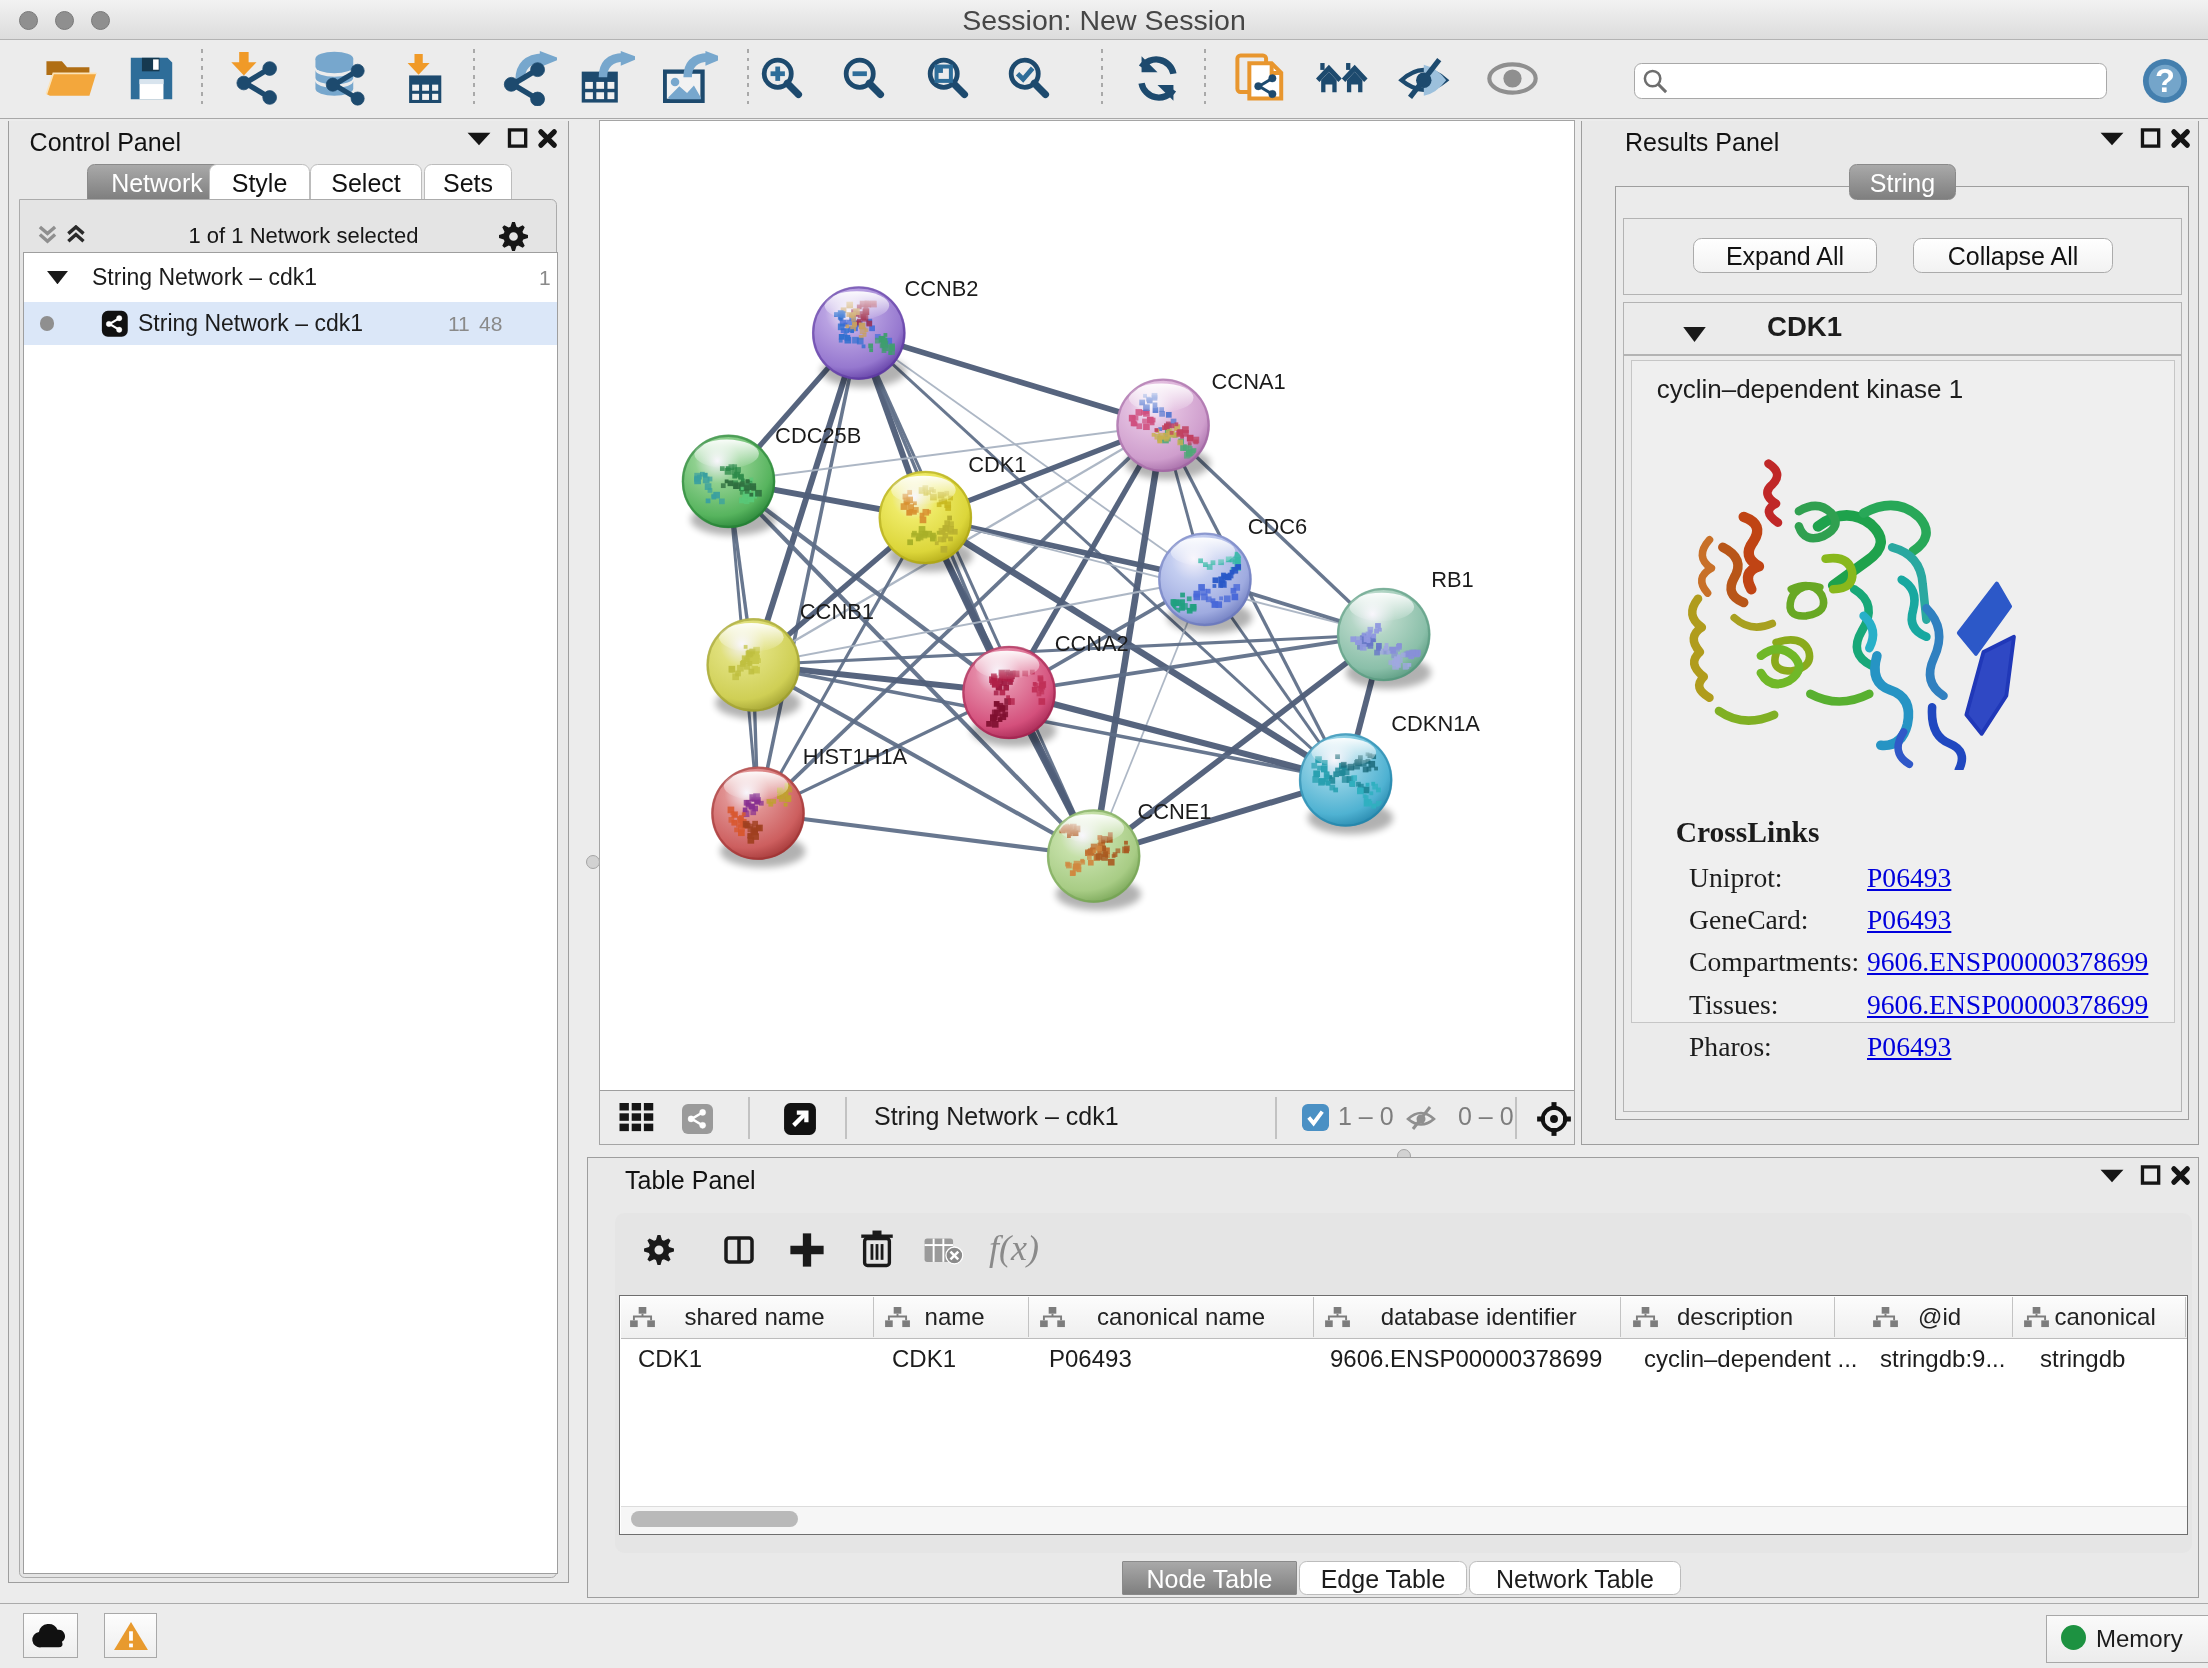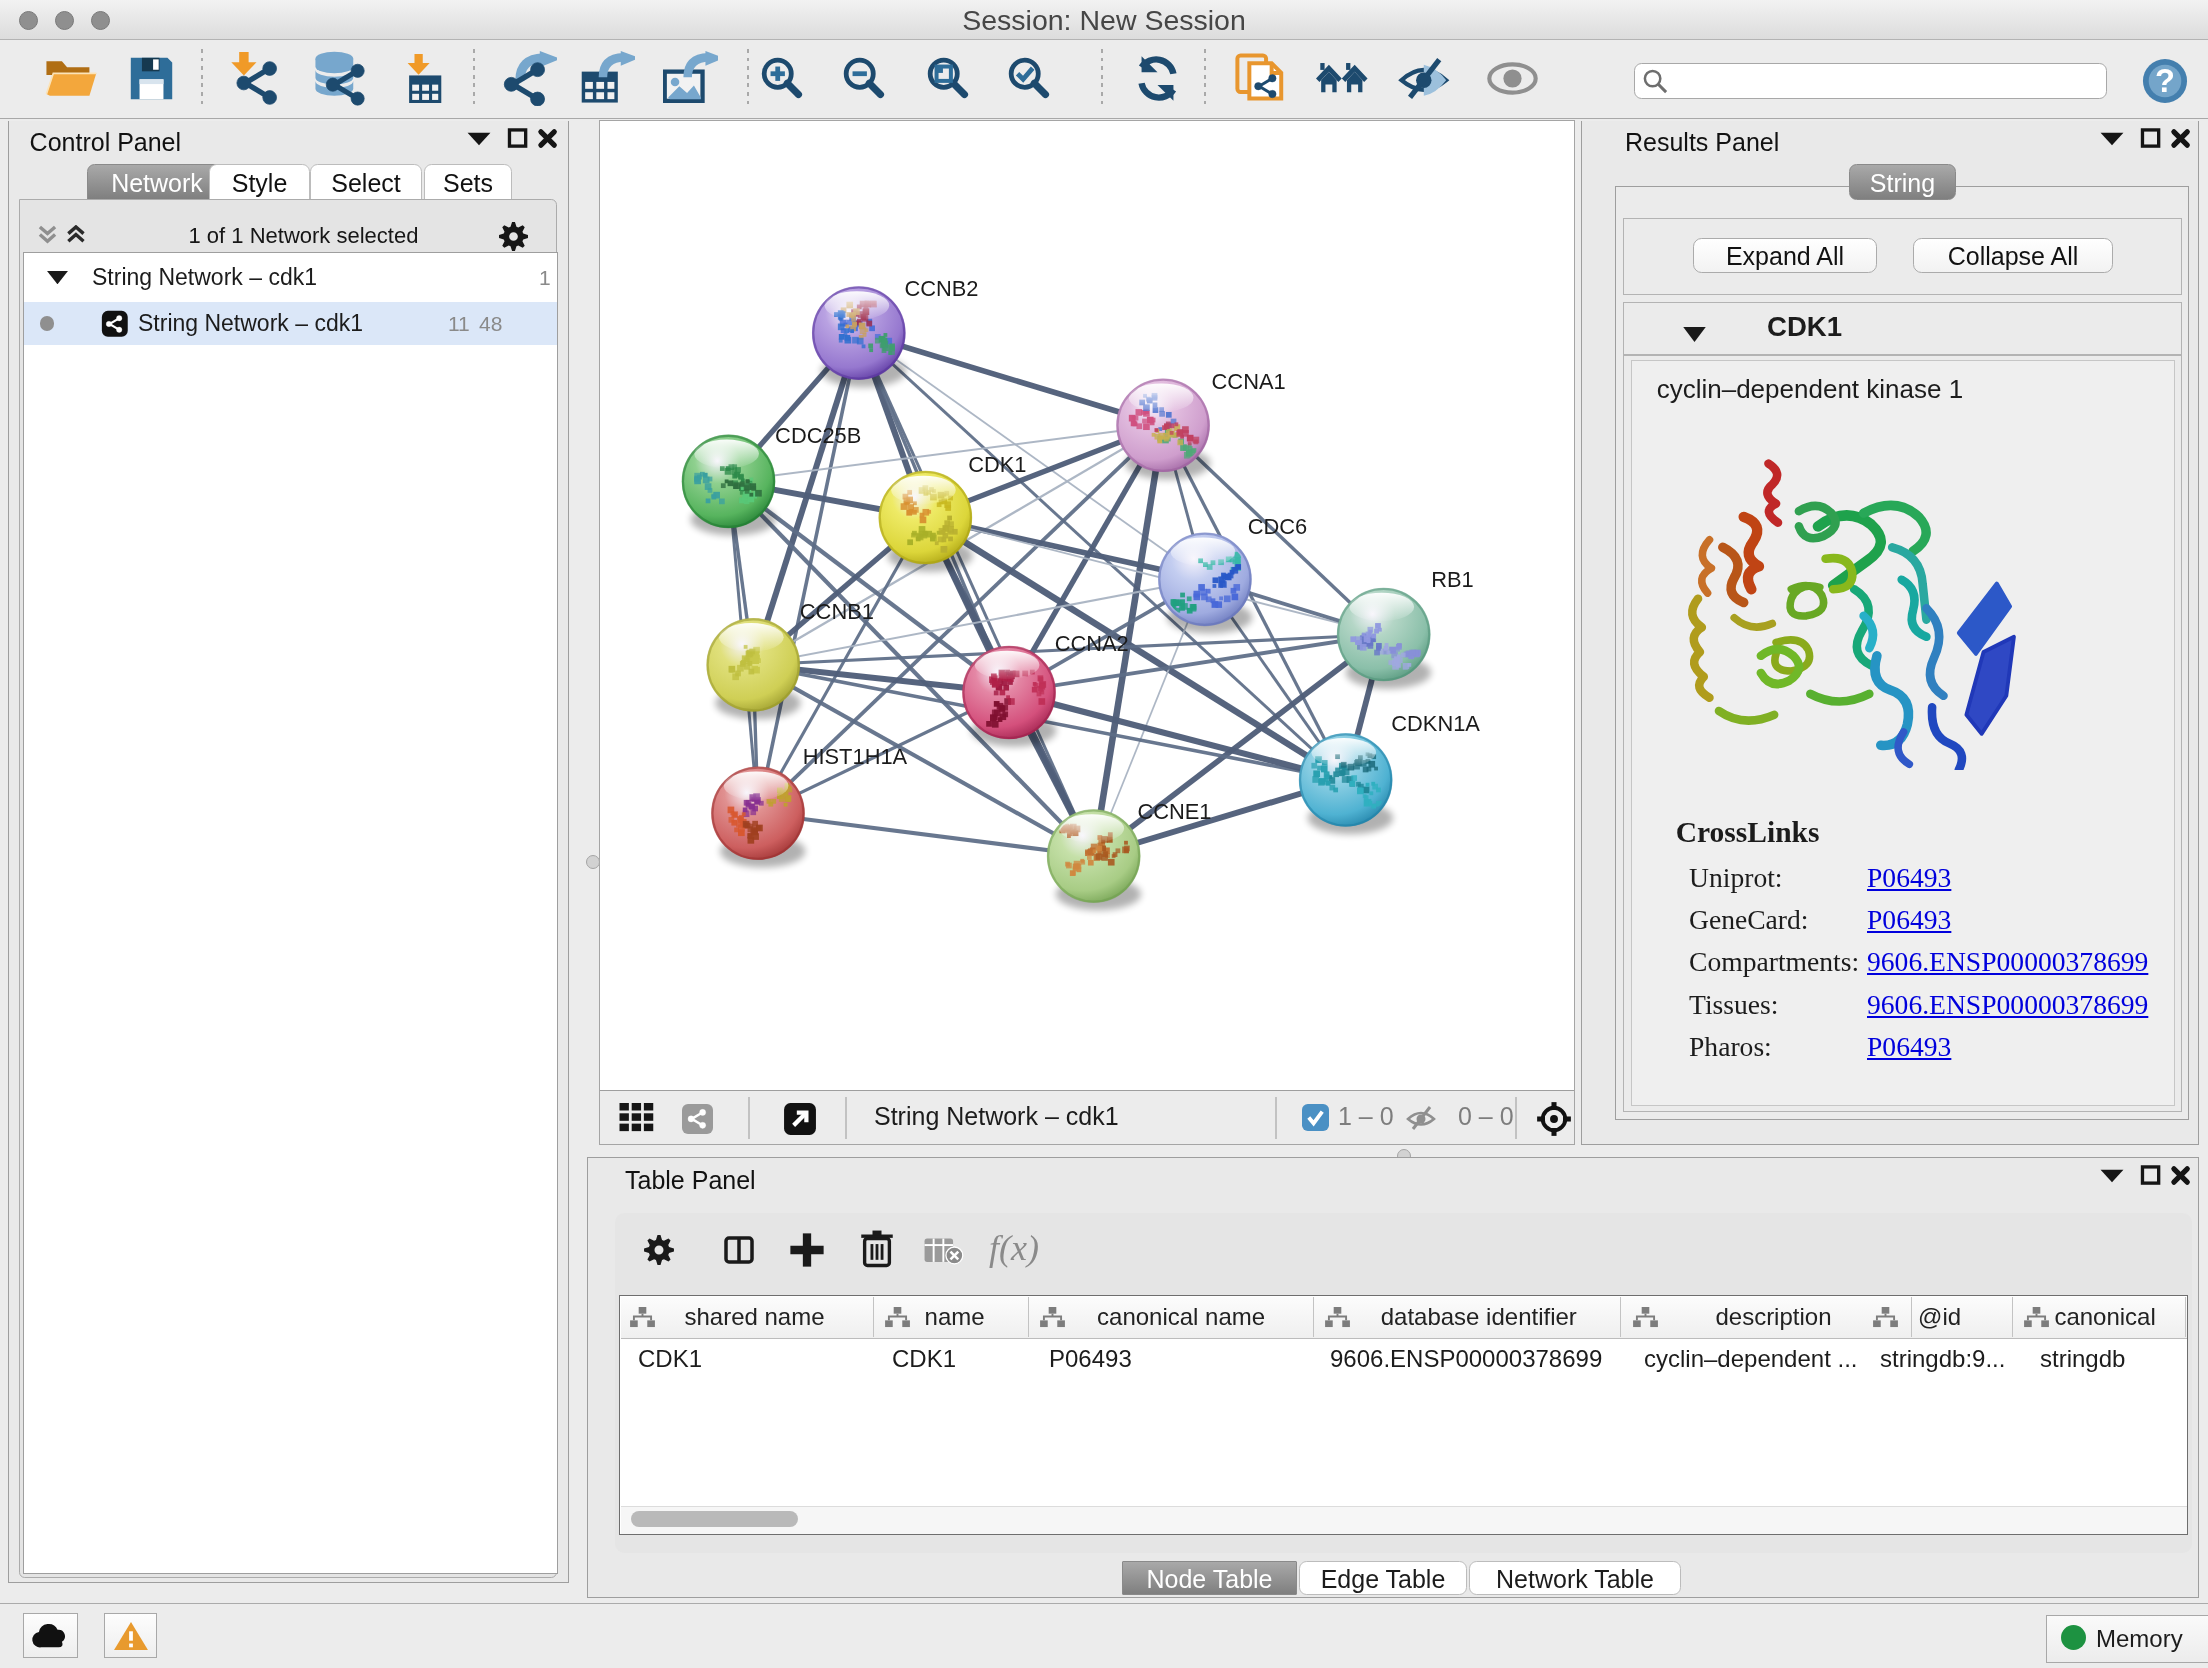--- a/index.html
+++ b/index.html
@@ -1300,21 +1300,21 @@
 background:linear-gradient(#a9a9a9,#7f7f7f);color:#fff;font-size:25px;border:1px solid #8a8a8a;border-radius:7.6px">String</div>
 <div class="abs" style="left:1623px;top:218px;width:559px;height:77px;border:1px solid #b3b3b3"></div>
 <div class="btn abs" style="left:1693px;top:238px;width:184px;height:35px;line-height:35px">Expand All</div>
 <div class="btn abs" style="left:1913px;top:238px;width:200px;height:35px;line-height:35px">Collapse All</div>
 <div class="abs" style="left:1623px;top:302px;width:559px;height:810px;border:1px solid #b3b3b3">
  <svg class="abs" style="left:59px;top:24px" width="23" height="15" viewBox="0 0 24 16">
       <path d="M0 0 h24 l-12 16z" fill="#1a1a1a"></path>
     </svg>
  <div class="abs" style="left:143px;top:7.6px;font-size:27.6px;font-weight:bold">CDK1</div>
  <div class="abs" style="left:0;top:51px;width:557px;height:1.9px;background:#b3b3b3"></div>
- <div class="abs" style="left:6.7px;top:57px;width:544px;height:746px;background:#efefef;border:1px solid #c6c6c6">
+ <div class="abs" style="left:6.7px;top:57px;width:544px;height:663px;background:#efefef;border:1px solid #c6c6c6">
    <div class="abs" style="left:25px;top:13.3px;font-size:26px">cyclin–dependent kinase 1</div>
    <div class="abs" style="left:45px;top:95px"><svg width="358" height="314" viewBox="0 0 376 330">
 <g fill="none" stroke-linecap="round" stroke-linejoin="round">
 <path d="M96 8 q16 10 4 22 q-12 10 4 20 q-16 8 2 20" stroke="#c02828" stroke-width="9"></path>
 <path d="M70 64 q22 8 10 26 q-12 16 6 26 q-18 6 -8 24" stroke="#c04414" stroke-width="11"></path>
 <path d="M48 96 q24 12 12 32 q-10 18 10 26" stroke="#b85618" stroke-width="10"></path>
 <path d="M34 88 q-16 18 2 30 q-18 10 -4 26" stroke="#c87028" stroke-width="8"></path>
 <path d="M22 150 q-14 18 4 30 q-16 10 -2 26 q-14 12 4 26 q-12 12 6 22" stroke="#b09c1c" stroke-width="9"></path>
 <path d="M60 170 q18 16 40 6" stroke="#a8a020" stroke-width="8"></path>
 <path d="M44 268 q26 18 58 4" stroke="#80b024" stroke-width="9"></path>
@@ -1447,21 +1447,21 @@
           <rect x="9" y="0" width="8" height="7"></rect>
           <rect x="0" y="14" width="8" height="7"></rect>
           <rect x="18" y="14" width="8" height="7"></rect>
         </g>
         <g stroke="#7d7d7d" stroke-width="2">
           <path d="M13 7 v4 M4 14 v-4 h18 v4" fill="none"></path>
         </g>
       </svg>
       <div style="position:absolute;left:50%;top:5.7px;transform:translateX(-44%);font-size:24px;color:#222;white-space:nowrap">database identifier</div>
     </div>
-    <div class="abs" style="left:1001px;top:0;width:290px;height:40px;border-right:1px solid #c3c3c3">
+    <div class="abs" style="left:1001px;top:0;width:213px;height:40px;border-right:1px solid #c3c3c3">
       <svg class="abs" style="left:10.5px;top:9.5px" width="25" height="21" viewBox="0 0 26 22">
         <g fill="#7d7d7d">
           <rect x="9" y="0" width="8" height="7"></rect>
           <rect x="0" y="14" width="8" height="7"></rect>
           <rect x="18" y="14" width="8" height="7"></rect>
         </g>
         <g stroke="#7d7d7d" stroke-width="2">
           <path d="M13 7 v4 M4 14 v-4 h18 v4" fill="none"></path>
         </g>
       </svg>

